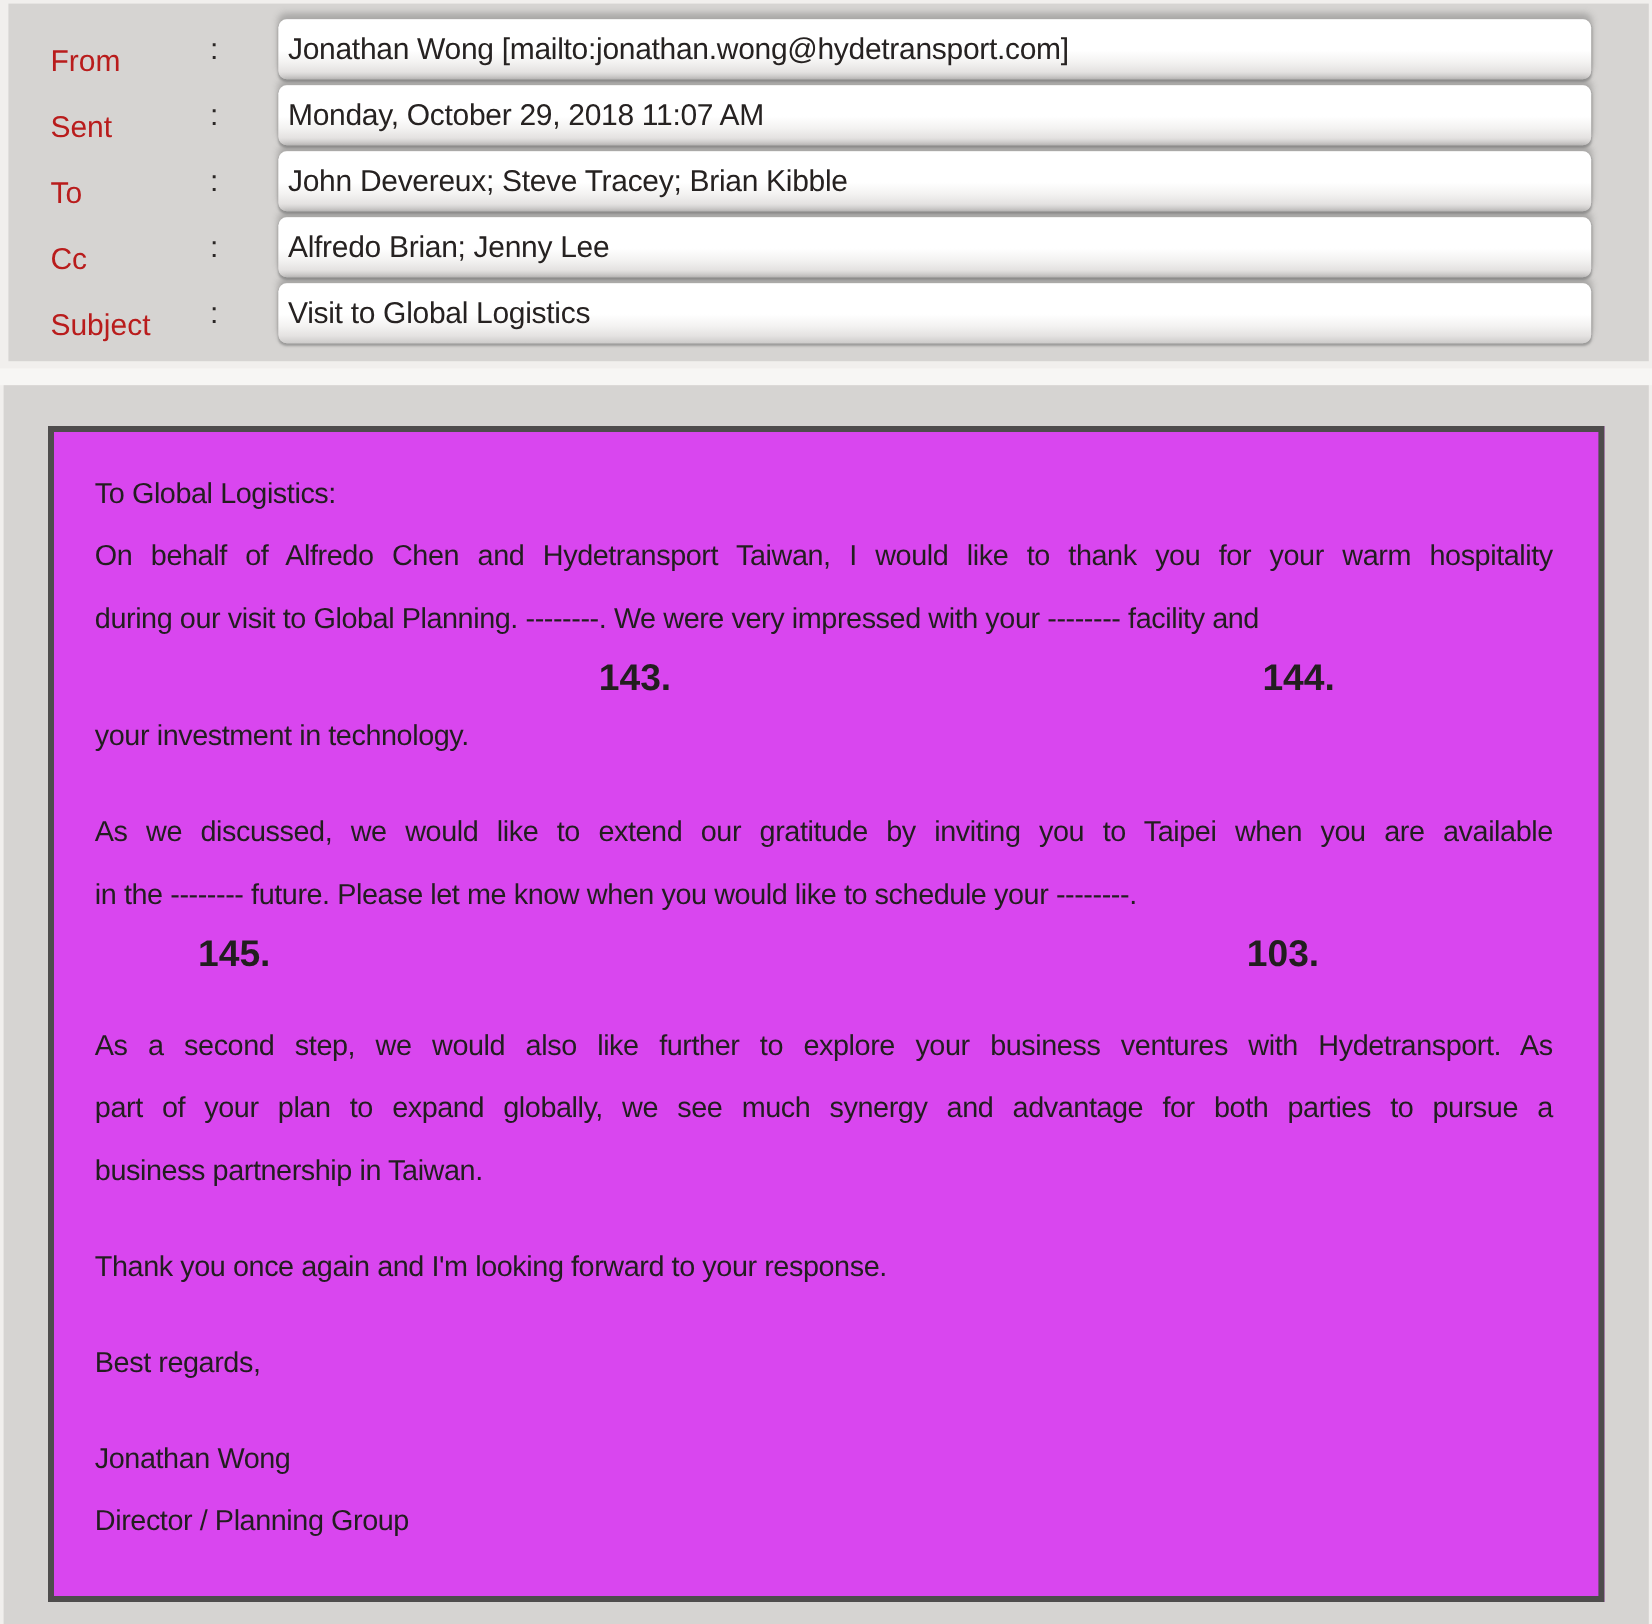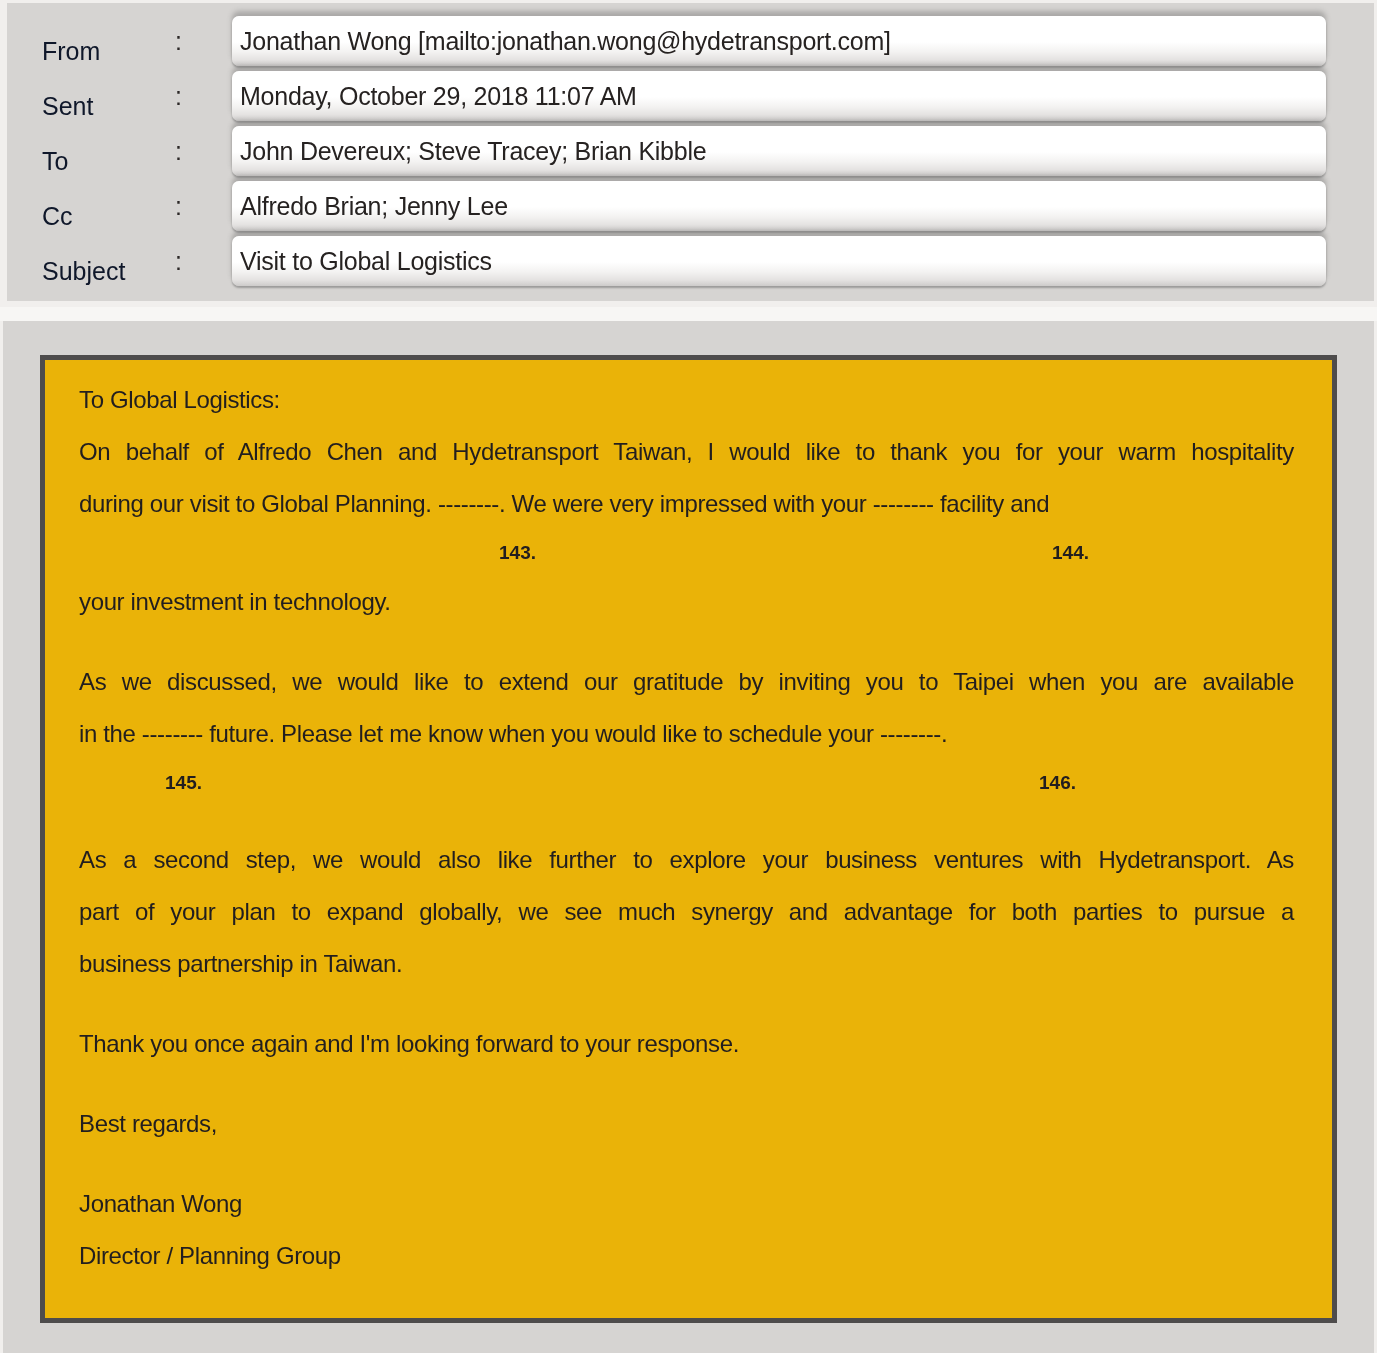--- a/index.html
+++ b/index.html
@@ -26,21 +26,21 @@
   .field-row {
     display: flex;
     align-items: center;
     height: 50px;
     margin-bottom: 5px;
   }
   .field-row:last-child { margin-bottom: 0; justify-content: space-between; }
   .f-label {
     width: 133px;
     font-size: 25px;
-    color: #0f172a;
+    color: #b91c1c;
     flex: 0 0 auto;
     margin-top: 20px;
   }
   .f-colon {
     width: 57px;
     font-size: 25px;
     color: #2b2726;
     flex: 0 0 auto;
   }
   .f-bar {
@@ -68,44 +68,44 @@
     margin: 6px 0 0 0;
   }
 
   
   .body-panel {
     background: var(--panel-gray, #d6d4d2);
     margin: 0 3px;
     padding: 34px 37px 34px 37px;
   }
   .letter-box {
-    background: #eab308;
+    background: #d946ef;
     border: 5px solid var(--box-border, #4e4c4c);
-    padding: 14px 38px 36px 34px;
+    padding: 26px 38px 36px 34px;
   }
   .ln {
     font-size: 24px;
     line-height: 52px;
     letter-spacing: -0.015em;
     white-space: nowrap;
   }
   .just {
     white-space: normal;
     text-align: justify;
     text-align-last: justify;
   }
   .labels {
     position: relative;
     height: 46px;
   }
   .qnum {
     position: absolute;
     top: 0;
     font-weight: bold;
-    font-size: 19px;
+    font-size: 31px;
     line-height: 46px;
     letter-spacing: 0;
   }
   .q-a { left: 420px; }
   .q-b { left: 973px; }
   .q-c { left: 86px; }
   .q-d { left: 960px; }
   .spacer { height: 28px; }
 </style>
 </head>
@@ -173,21 +173,21 @@
         <div class="ln">your investment in technology.</div>
       </div>
 
       <div class="spacer"></div>
 
       <div>
         <div class="ln just">As we discussed, we would like to extend our gratitude by inviting you to Taipei when you are available</div>
         <div class="ln">in the -------- future. Please let me know when you would like to schedule your --------.</div>
         <div class="ln labels">
           <span class="qnum q-c">145.</span>
-          <span class="qnum q-d">146.</span>
+          <span class="qnum q-d">103.</span>
         </div>
       </div>
 
       <div class="spacer"></div>
 
       <div>
         <div class="ln just">As a second step, we would also like further to explore your business ventures with Hydetransport. As</div>
         <div class="ln just">part of your plan to expand globally, we see much synergy and advantage for both parties to pursue a</div>
         <div class="ln">business partnership in Taiwan.</div>
       </div>

